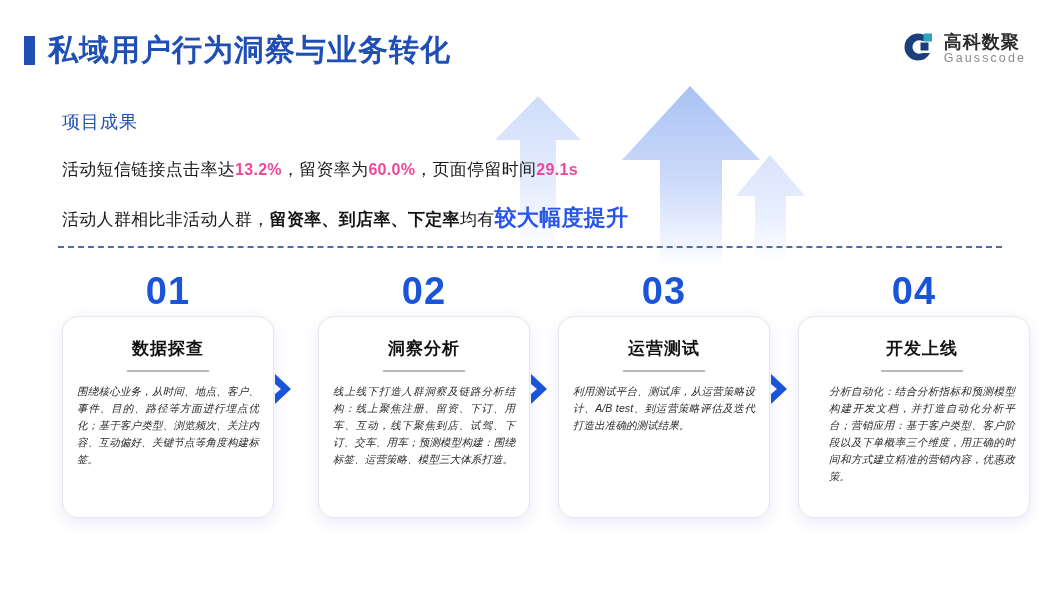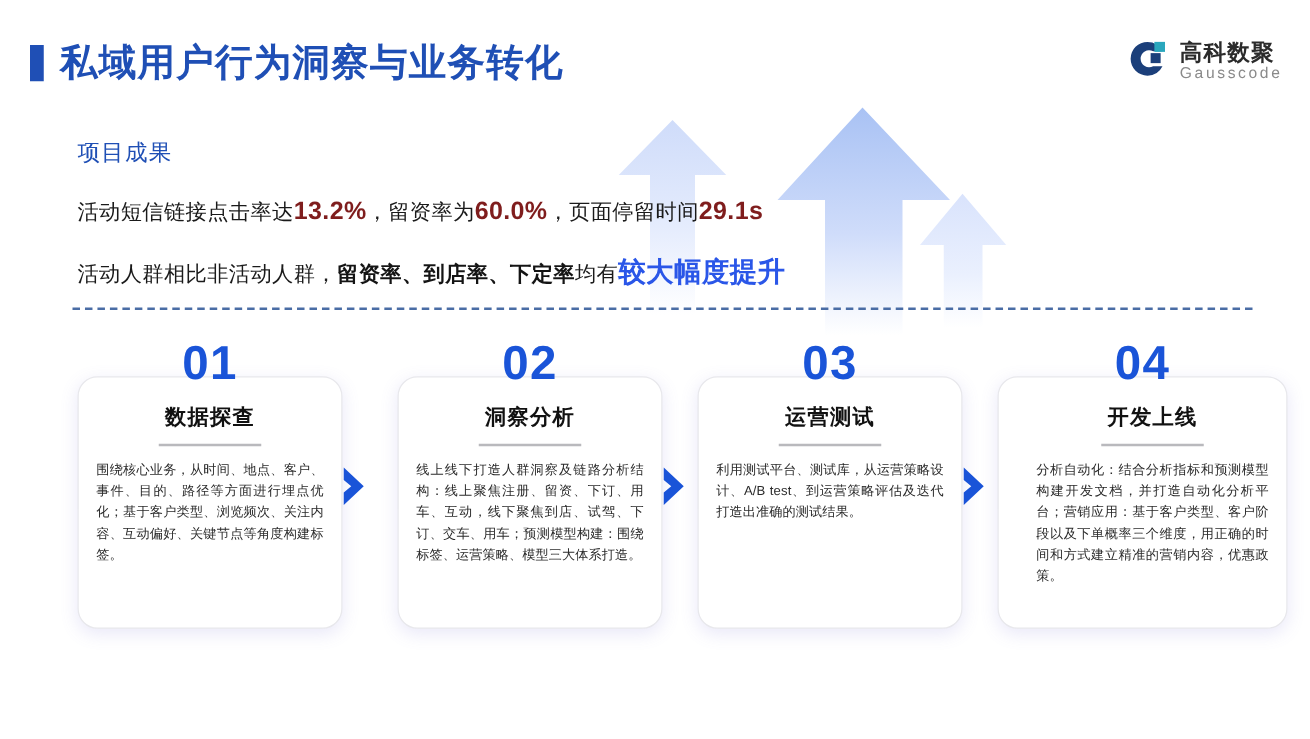--- a/index.html
+++ b/index.html
@@ -100,23 +100,23 @@
     margin: 0 0 24px 0;
   }
   .results-line {
     font-size: 17px;
     color: #1a1a1a;
     letter-spacing: 0.3px;
     margin-bottom: 22px;
     white-space: nowrap;
   }
   .metric {
-    color: #7f1d1d;
-    font-weight: bold;
-    font-size: 20px;
+    color: #ec4899;
+    font-weight: bold;
+    font-size: 16px;
   }
   .bold-dark {
     font-weight: bold;
     color: #141414;
   }
   .bold-blue {
     font-weight: bold;
     color: #2a56e8;
     font-size: 22px;
   }
@@ -152,21 +152,21 @@
     text-align: center;
     font-size: 38px;
     font-weight: bold;
     color: #1a54d8;
     letter-spacing: 1px;
     line-height: 1;
     z-index: 3;
   }
   .card {
     position: absolute;
-    top: 29px;
+    top: 44px;
     left: 0;
     width: 212px;
     height: 202px;
     background: #ffffff;
     border: 1px solid #e8e8ec;
     border-radius: 16px;
     box-shadow: 0 4px 14px rgba(120,110,210,0.16);
     box-sizing: border-box;
     z-index: 2;
   }
@@ -184,20 +184,21 @@
     background: #b9b9bd;
     margin: 10px auto 0 auto;
   }
   .card-body {
     margin: 11px 14px 0 14px;
     font-size: 10.5px;
     line-height: 1.62;
     color: #2a2a2a;
     text-align: justify;
     letter-spacing: 0.1px;
+    font-style: italic;
   }
   .card.wide { width: 232px; padding-left: 16px; }
   .step.wide { width: 232px; }
   .step.wide .step-num { width: 232px; text-align: center; }
 
   .chev {
     position: absolute;
     top: 100px;
     width: 22px;
     height: 34px;

